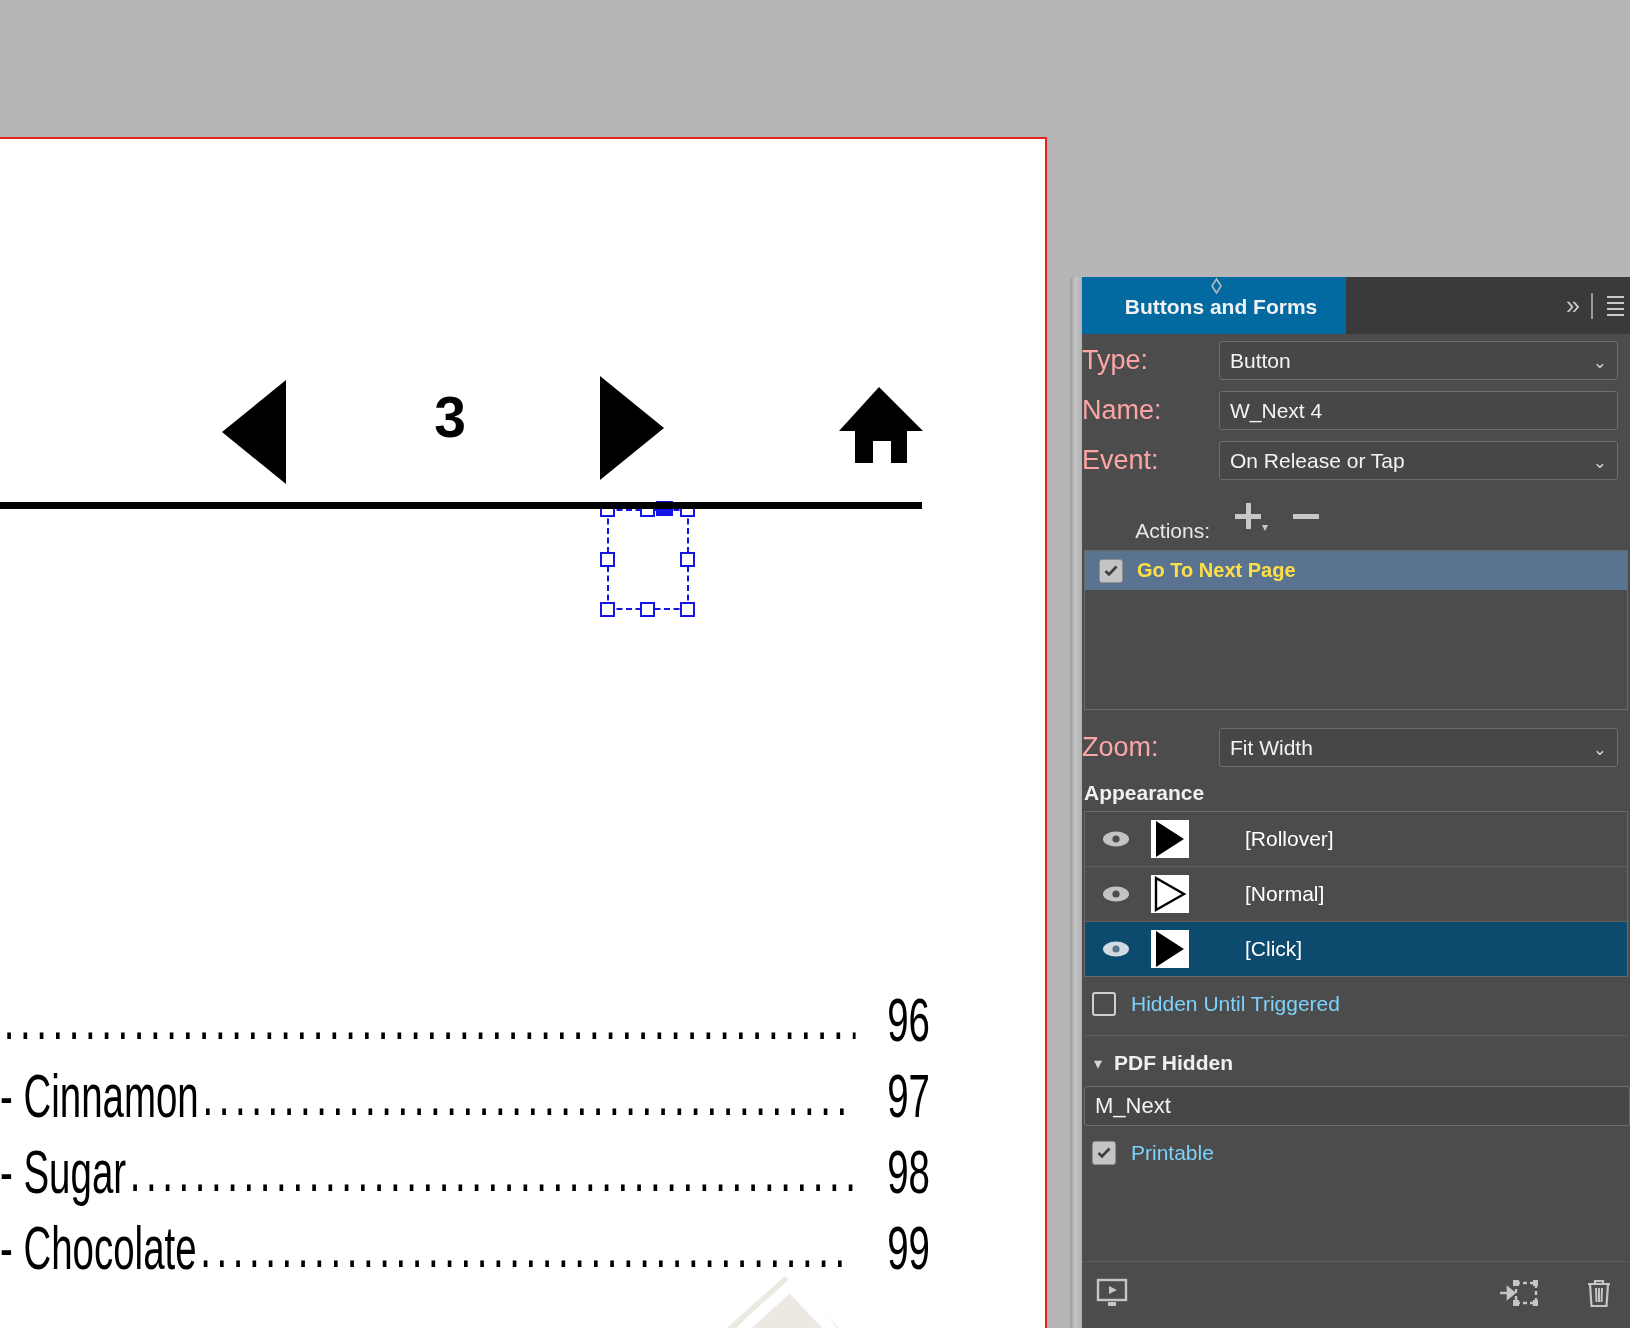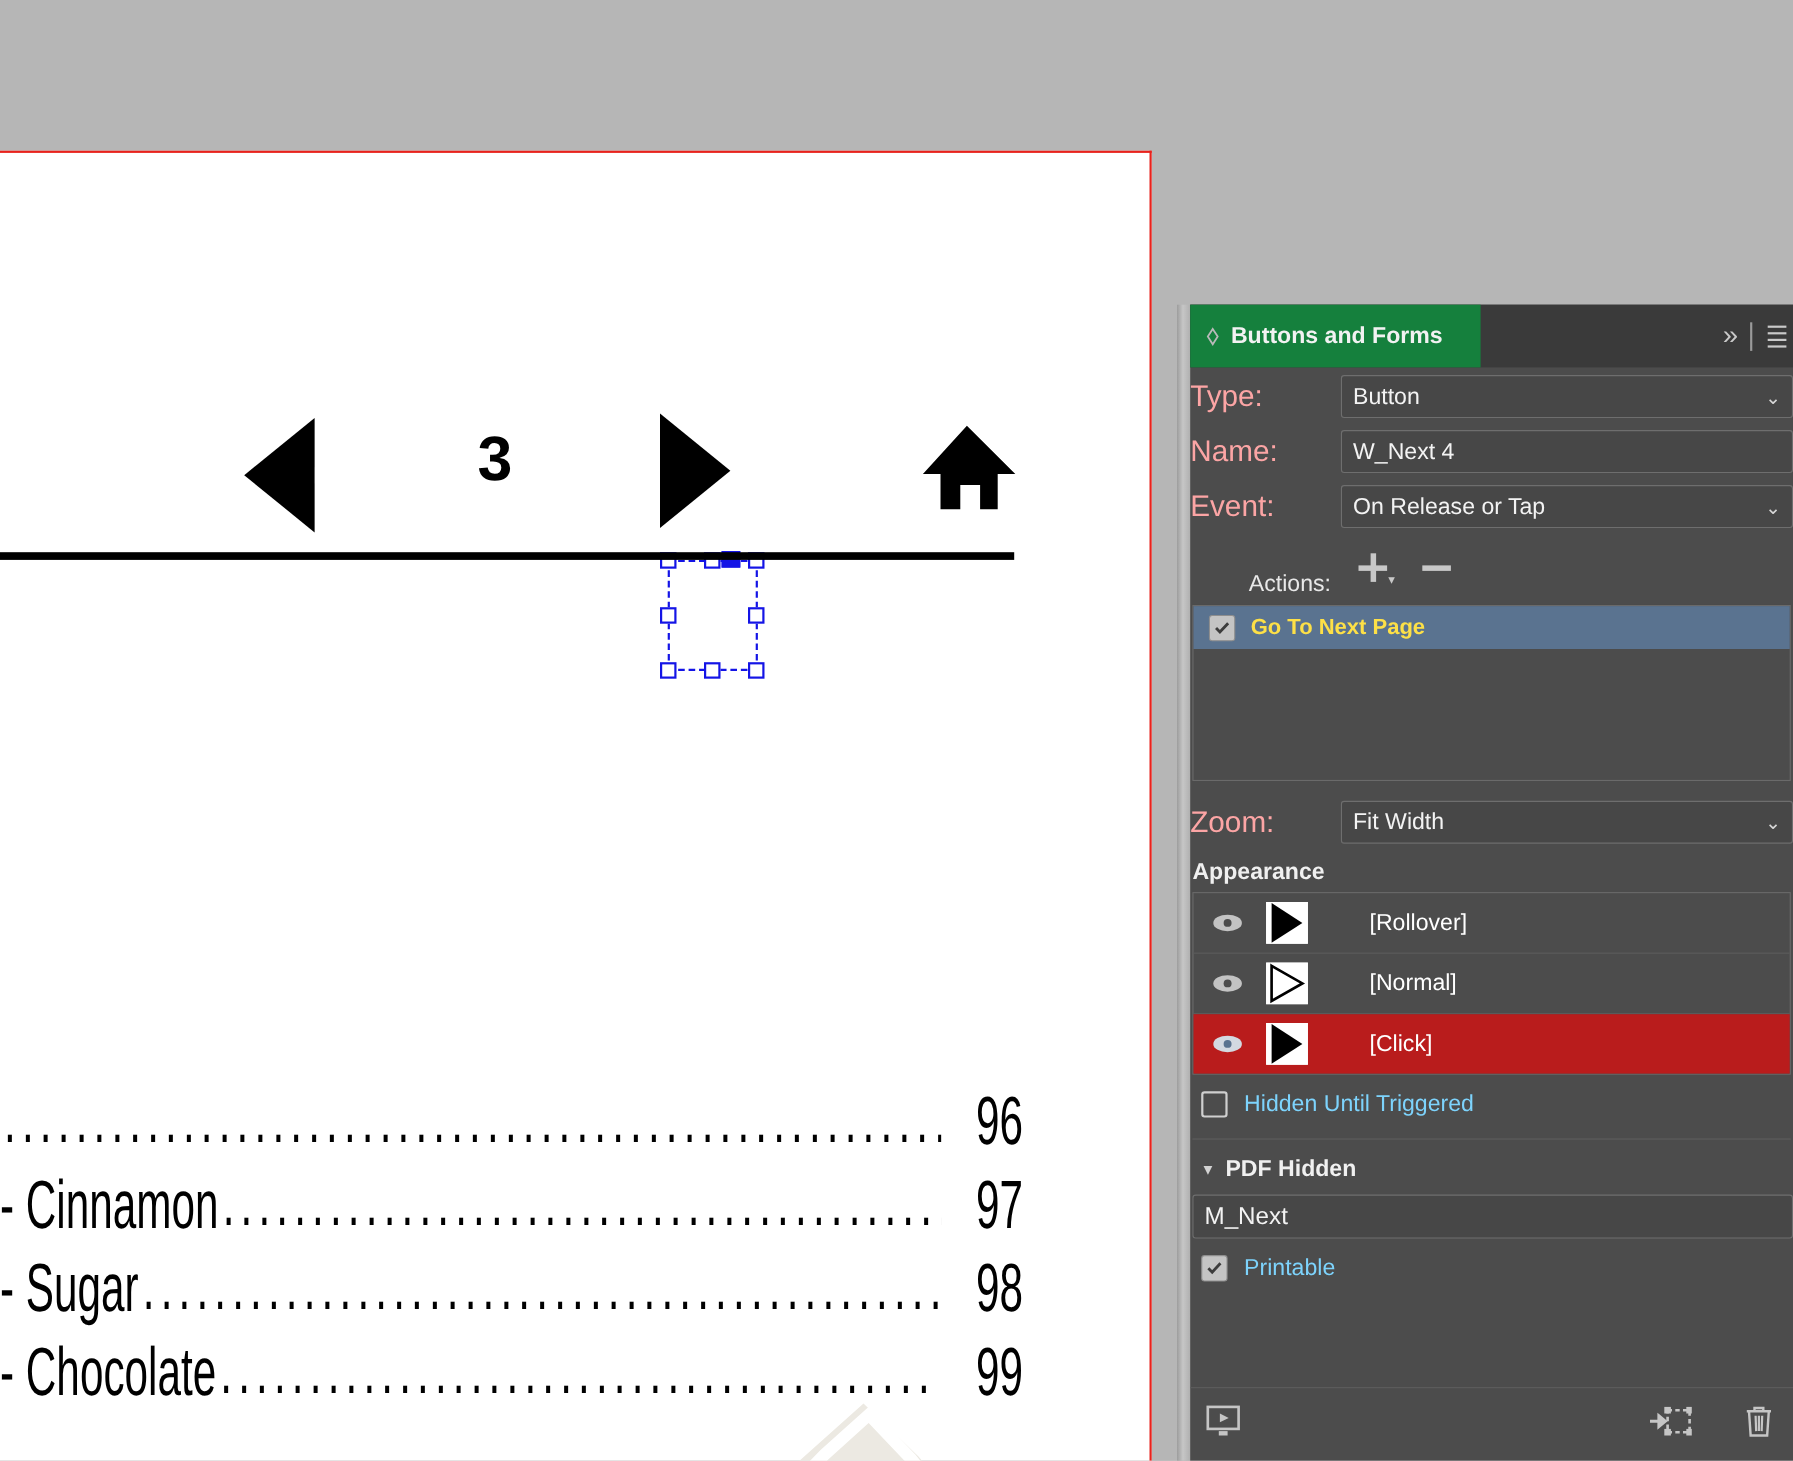--- a/index.html
+++ b/index.html
@@ -101,22 +101,23 @@
   }
   .panel{
     position:absolute;left:12px;top:0;width:548px;height:1051px;
     background:#4c4c4c;color:#e8e8e8;
     font-size:20px;
   }
 
   .tabbar{position:relative;height:57px;background:#3a3a3a;}
   .tab{
     position:absolute;left:0;top:0;height:57px;width:264px;
-    background:#15803d;display:flex;align-items:center;padding-left:14px;
+    background:#0369a1;display:flex;align-items:center;padding-left:14px;
     box-sizing:border-box;
+    flex-direction:column;
   }
   .tab-dockicon{
     width:13px;height:18px;margin-right:10px;flex:none;
     display:flex;align-items:center;justify-content:center;
   }
   .tab-title{font-size:21px;font-weight:bold;color:#f2f2f2;white-space:nowrap;}
   .tab-right{
     position:absolute;right:0;top:0;height:57px;display:flex;align-items:center;gap:14px;padding-right:6px;
   }
   .chev2{color:#c9c9c9;font-size:25px;letter-spacing:-3px;line-height:1;}
@@ -125,21 +126,21 @@
   .hamb i{display:block;height:2px;background:#c9c9c9;}
 
   .panel-body{position:relative;padding:0;}
 
   .field-row{display:flex;align-items:center;height:47px;margin-top:3px;}
   .field-label{
     width:128px;text-align:left;padding-right:9px;font-size:27px;color:#fca5a5;
     flex:none;
   }
   .field-ctl{
-    position:relative;flex:1;height:39px;margin-right:0;
+    position:relative;flex:1;height:39px;margin-right:12px;
     background:#474747;border:1px solid #6e6e6e;border-radius:3px;
     display:flex;align-items:center;padding-left:10px;box-sizing:border-box;
     font-size:21px;color:#f3f3f3;
   }
   .field-ctl .caret{
     position:absolute;right:10px;top:10px;color:#d7d7d7;font-size:17px;
   }
 
   .actions-row{display:flex;align-items:center;height:52px;margin-top:6px;}
   .actions-label{width:128px;text-align:right;padding-right:9px;font-size:21px;flex:none;margin-top:30px;}
@@ -173,21 +174,21 @@
   }
 
   .appearance-list{
     margin:0 2px;border:1px solid #6a6a6a;box-sizing:border-box;
   }
   .app-row{
     display:flex;align-items:center;height:54px;
     border-bottom:1px solid #5d5d5d;
   }
   .app-row:last-child{border-bottom:none;}
-  .app-row.selected{background:#b91c1c;}
+  .app-row.selected{background:#0c4a6e;}
   .eye{width:62px;display:flex;align-items:center;justify-content:center;flex:none;}
   .thumb{
     width:38px;height:38px;background:#fff;flex:none;margin-left:4px;
     display:flex;align-items:center;justify-content:center;
   }
   .app-name{margin-left:56px;font-size:21px;color:#ffffff;}
 
   .check-row{display:flex;align-items:center;height:54px;padding-left:10px;}
   .check-row .lbl{margin-left:15px;font-size:21px;color:#7dd3fc;}
 

